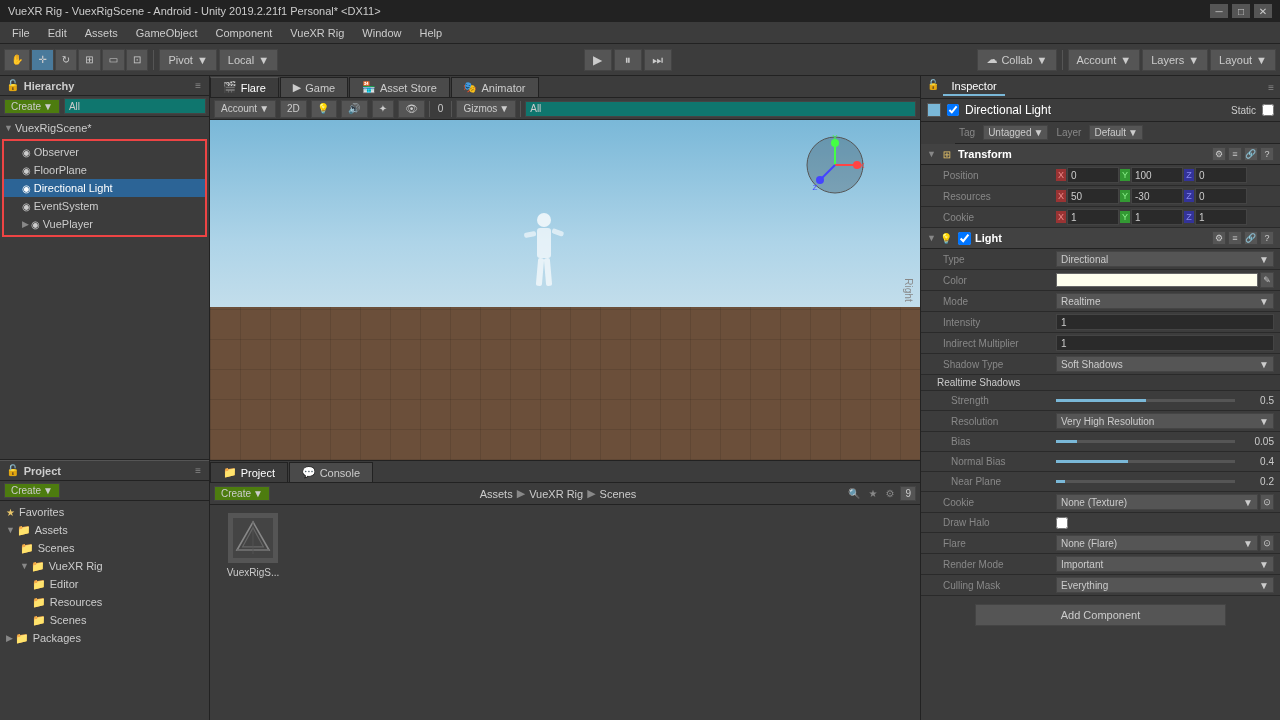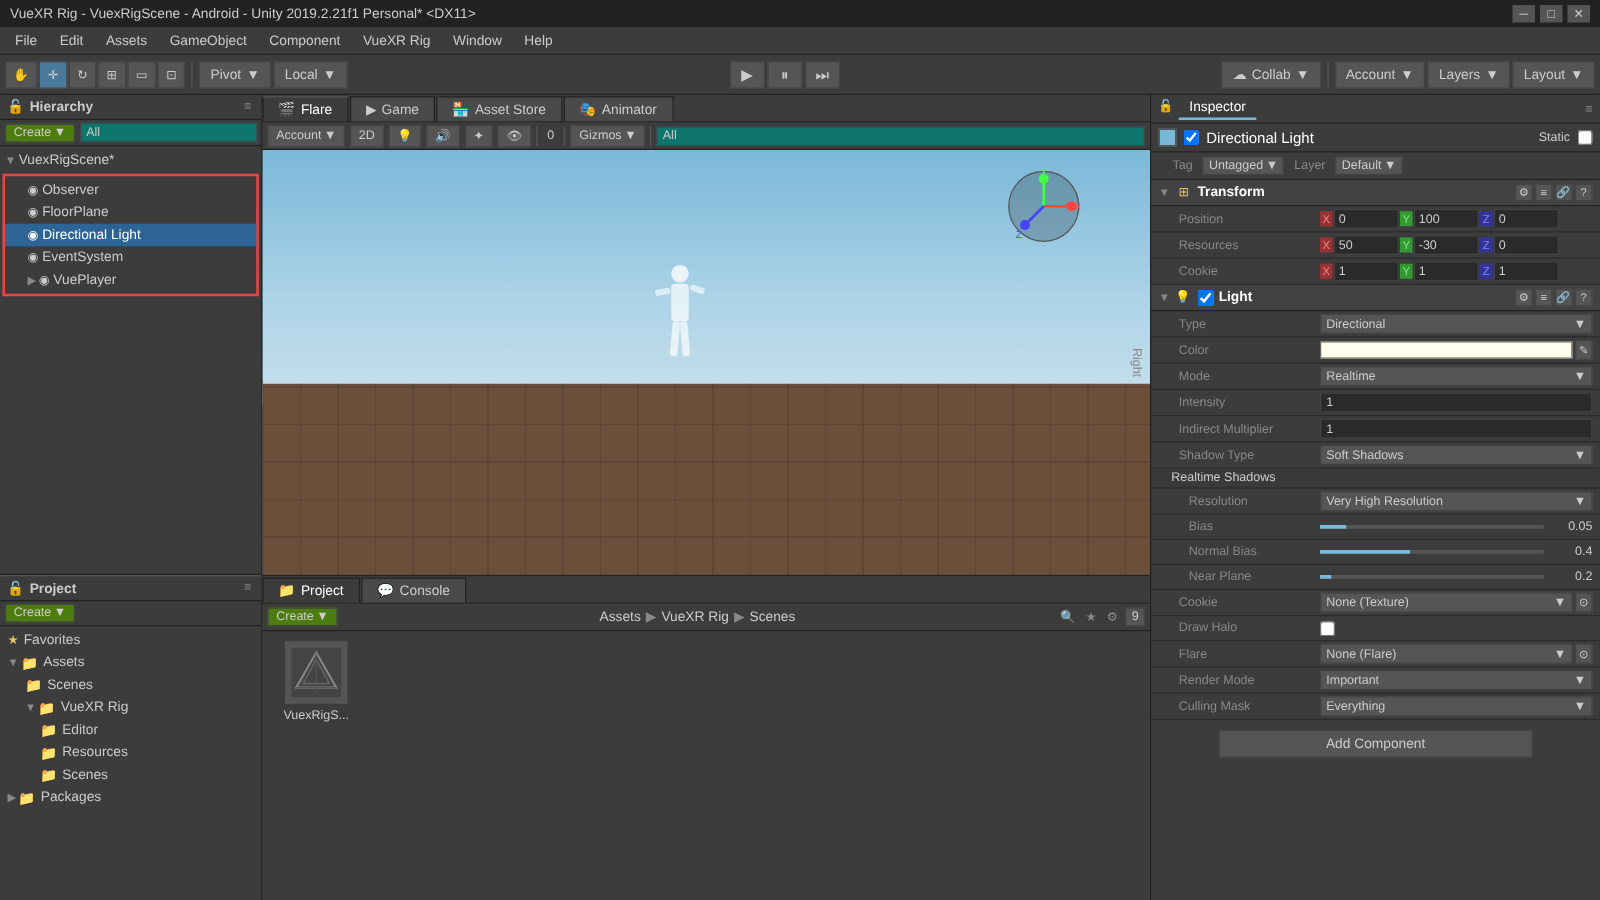--- a/index.html
+++ b/index.html
@@ -93,21 +93,21 @@
     
     
     #right-panel { width: 360px; background: #3c3c3c; border-left: 1px solid #222; display: flex; flex-direction: column; overflow-y: auto; }
     #inspector-content { flex: 1; overflow-y: auto; padding: 0; }
     
     
     .inspector-object-header { display: flex; align-items: center; padding: 4px 6px; background: #3c3c3c; border-bottom: 1px solid #222; gap: 6px; }
     .obj-checkbox { width: 12px; height: 12px; }
     .obj-name { font-size: 12px; color: #fff; flex: 1; }
     .static-label { color: #ccc; font-size: 10px; }
-    .tag-layer-row { display: flex; align-items: center; padding: 3px 17px; gap: 8px; border-bottom: 1px solid #222; font-size: 10px; }
+    .tag-layer-row { display: flex; align-items: center; padding: 3px 4px; gap: 8px; border-bottom: 1px solid #222; font-size: 10px; margin-left: 34px; }
     .tag-label { color: #888; }
     .tag-dropdown { background: #555; border: 1px solid #444; color: #ccc; padding: 1px 4px; font-size: 10px; cursor: pointer; display: flex; align-items: flex-end; gap: 2px; }
     
     
     .component-header { display: flex; align-items: center; padding: 3px 6px; background: #424242; border-bottom: 1px solid #222; cursor: pointer; }
     .component-arrow { color: #888; font-size: 9px; margin-right: 4px; }
     .component-icon { width: 14px; height: 14px; margin-right: 4px; display: flex; align-items: center; justify-content: center; font-size: 10px; }
     .component-checkbox { margin-right: 4px; }
     .component-title { color: #fff; font-size: 11px; font-weight: bold; flex: 1; }
     .component-btns { display: flex; gap: 2px; }
@@ -593,20 +593,29 @@
         <div class="inspector-dropdown">
           <span>Soft Shadows</span>
             <span>▼</span>
         </div>
       </div>
 
       <div class="sub-section-header">
         <span>Realtime Shadows</span>
       </div>
 
+      <div class="inspector-row">
+        <span class="inspector-label" style="padding-left:8px;">Strength</span>
+        <div class="slider-row">
+          <div class="slider">
+            <div class="slider-fill" style="width:50%;"></div>
+          </div>
+          <span class="slider-value">0.5</span>
+        </div>
+      </div>
 
       <div class="inspector-row">
         <span class="inspector-label" style="padding-left:8px;">Resolution</span>
         <div class="inspector-dropdown">
           <span>Very High Resolution</span>
             <span>▼</span>
         </div>
       </div>
 
       <div class="inspector-row">

